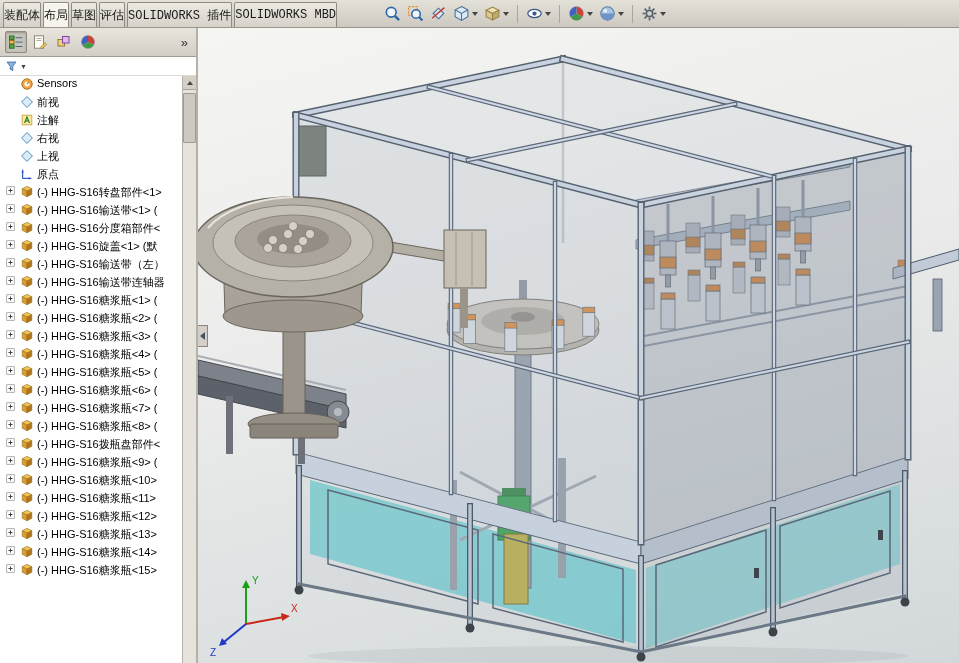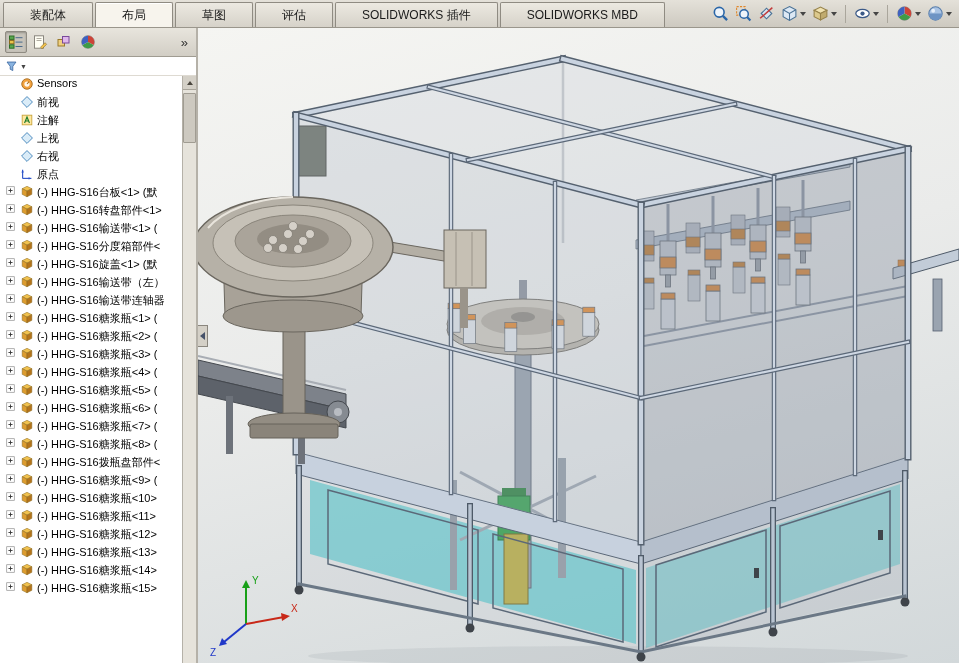--- a/index.html
+++ b/index.html
@@ -1,23 +1,23 @@
 <!DOCTYPE html>
 <html><head>
 <meta charset="utf-8">
 <style>
   html,body{margin:0;padding:0;background:#9a9a9a;font-family:"Liberation Sans",sans-serif;}
   .app{width:959px;height:663px;position:relative;overflow:hidden;background:#d6d2c9;
        box-shadow:inset 0 1px 0 #6a665e;}
   
   .tabbar{height:27px;display:flex;align-items:stretch;
           background:linear-gradient(#e4e1d9,#cdc9c0);border-bottom:1px solid #9a968c;padding-left:2px;}
-  .cmd-tab{padding:2px 26px;margin:2px 1px 0;border:1px solid #8f8b82;border-bottom:none;
+  .cmd-tab{padding:2px 0;margin:2px 1px 0;border:1px solid #8f8b82;border-bottom:none;
            background:linear-gradient(#ece9e1,#d6d2c9);font-size:12px;display:flex;align-items:center;
-           color:#1a1a1a;border-radius:2px 2px 0 0;cursor:default;white-space:nowrap;}
+           color:#1a1a1a;border-radius:2px 2px 0 0;cursor:default;white-space:nowrap;font-family:Liberation Mono, monospace;}
   .cmd-tab.active{background:#f7f4ed;box-shadow:inset 0 1px 0 #fff;}
   .view-toolbar{display:flex;align-items:center;margin-left:44px;gap:2px;}
   .tb-btn{display:flex;align-items:center;padding:2px 2px;border-radius:2px;}
   .tb-sep{width:1px;height:18px;background:#aaa69c;margin:0 4px;}
   .caret{width:0;height:0;border-left:3.5px solid transparent;border-right:3.5px solid transparent;
          border-top:4px solid #454545;margin-left:2px;}
   
   .main{display:flex;height:636px;}
   .sidebar{width:196px;background:#ffffff;display:flex;flex-direction:column;box-sizing:border-box;}
   .panel-header{height:28px;background:linear-gradient(#e8e5dd,#d2cec5);border-bottom:1px solid #a09c92;
@@ -233,59 +233,42 @@
               </span>
               <span class="lbl">注解</span>
             </div>
             <div class="tree-row">
               <span class="exp"></span>
               <span class="tico">
                 <svg class="ic" width="14" height="14" viewBox="0 0 16 16">
                   <path d="M8 1.8 L14.2 8 L8 14.2 L1.8 8 Z" fill="rgba(150,200,236,.35)" stroke="#4a88bc" stroke-width="1.1"></path>
                 </svg>
               </span>
+              <span class="lbl">右视</span>
+            </div>
+            <div class="tree-row">
+              <span class="exp"></span>
+              <span class="tico">
+                <svg class="ic" width="14" height="14" viewBox="0 0 16 16">
+                  <path d="M8 1.8 L14.2 8 L8 14.2 L1.8 8 Z" fill="rgba(150,200,236,.35)" stroke="#4a88bc" stroke-width="1.1"></path>
+                </svg>
+              </span>
               <span class="lbl">上视</span>
-            </div>
-            <div class="tree-row">
-              <span class="exp"></span>
-              <span class="tico">
-                <svg class="ic" width="14" height="14" viewBox="0 0 16 16">
-                  <path d="M8 1.8 L14.2 8 L8 14.2 L1.8 8 Z" fill="rgba(150,200,236,.35)" stroke="#4a88bc" stroke-width="1.1"></path>
-                </svg>
-              </span>
-              <span class="lbl">右视</span>
             </div>
             <div class="tree-row">
               <span class="exp"></span>
               <span class="tico">
                 <svg class="ic" width="14" height="14" viewBox="0 0 16 16">
                   <line x1="3" y1="13" x2="13" y2="13" stroke="#2a52c8" stroke-width="1.3"></line>
                   <line x1="3" y1="13" x2="3" y2="3" stroke="#2a52c8" stroke-width="1.3"></line>
                   <path d="M13 13 l-3.2 -1.4 v2.8 Z" fill="#2a52c8"></path>
                   <path d="M3 3 l-1.4 3.2 h2.8 Z" fill="#2a52c8"></path>
                 </svg>
               </span>
               <span class="lbl">原点</span>
-            </div>
-            <div class="tree-row">
-              <span class="exp">
-                <svg class="ic" width="11" height="11" viewBox="0 0 16 16">
-                  <rect x="2.5" y="2.5" width="11" height="11" fill="#fff" stroke="#8c8c8c"></rect>
-                  <line x1="5" y1="8" x2="11" y2="8" stroke="#333" stroke-width="1.3"></line>
-                  <line x1="8" y1="5" x2="8" y2="11" stroke="#333" stroke-width="1.3"></line>
-                </svg>
-              </span>
-              <span class="tico">
-                <svg class="ic" width="14" height="14" viewBox="0 0 16 16">
-                  <path d="M8 1.5 L13.5 4.2 L8 7 L2.5 4.2 Z" fill="#f2c24e" stroke="#8a6a1e" stroke-width=".6"></path>
-                  <path d="M2.5 4.2 L8 7 L8 13.5 L2.5 10.7 Z" fill="#dd9c2e" stroke="#8a6a1e" stroke-width=".6"></path>
-                  <path d="M13.5 4.2 L8 7 L8 13.5 L13.5 10.7 Z" fill="#b5741a" stroke="#8a6a1e" stroke-width=".6"></path>
-                </svg>
-              </span>
-              <span class="lbl">(-) HHG-S16台板&lt;1&gt; (默</span>
             </div>
             <div class="tree-row">
               <span class="exp">
                 <svg class="ic" width="11" height="11" viewBox="0 0 16 16">
                   <rect x="2.5" y="2.5" width="11" height="11" fill="#fff" stroke="#8c8c8c"></rect>
                   <line x1="5" y1="8" x2="11" y2="8" stroke="#333" stroke-width="1.3"></line>
                   <line x1="8" y1="5" x2="8" y2="11" stroke="#333" stroke-width="1.3"></line>
                 </svg>
               </span>
               <span class="tico">

